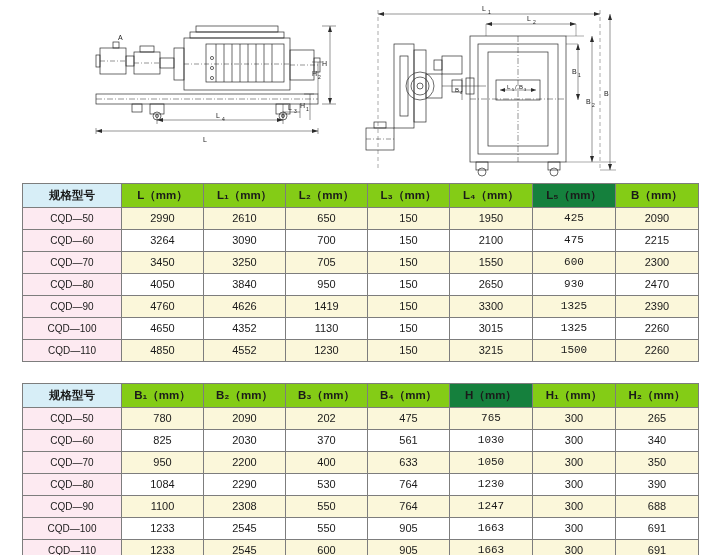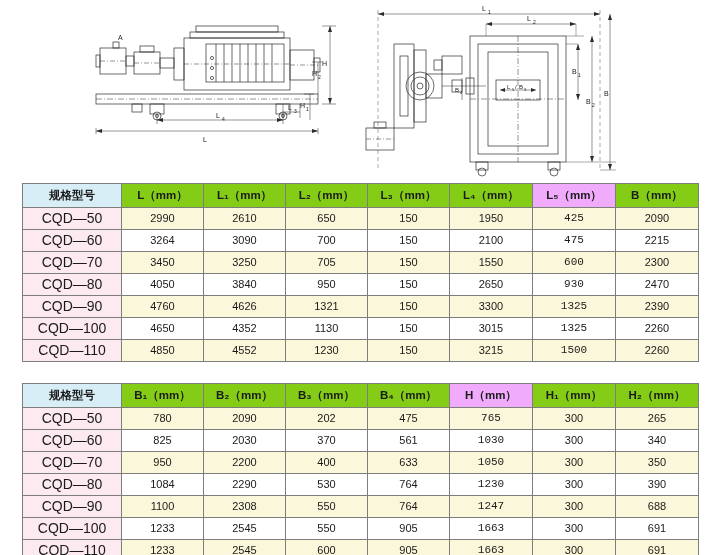--- a/index.html
+++ b/index.html
@@ -61,36 +61,36 @@
     font-size: 11.5px;
     height: 23px;
     line-height: 23px;
   }
   table.spec thead td.hdr-model {
     background: #d7eef7;
   }
   
   table.spec tbody td.col-model {
     background: #fdeaf1;
-    font-size: 14px;
+    font-size: 10px;
   }
   
   table.spec tbody tr.row-even td.num {
     background: #fbf7da;
   }
   table.spec tbody tr.row-odd td.num {
     background: #ffffff;
   }
   
   table.spec tbody td.num.tint-green {
     background: #e8f5e2;
     font-family: Liberation Mono, monospace;
   }
   table.spec thead td.tint-green-h {
-    background: #f0abfc;
+    background: #15803d;
   }
 </style>
 </head>
 <body>
 
 <div class="page">
 
   <div class="drawing">
     <svg class="dwg-svg" width="713" height="178" viewBox="0 0 713 178">
       <g stroke="#2b2b2b" fill="none" stroke-width="0.7">
@@ -321,21 +321,21 @@
             <td class="num">950</td>
             <td class="num">150</td>
             <td class="num">2650</td>
             <td class="num tint-green">930</td>
             <td class="num">2470</td>
           </tr>
           <tr class="row-even">
             <td class="col-model">CQD—90</td>
             <td class="num">4760</td>
             <td class="num">4626</td>
-            <td class="num">1321</td>
+            <td class="num">1419</td>
             <td class="num">150</td>
             <td class="num">3300</td>
             <td class="num tint-green">1325</td>
             <td class="num">2390</td>
           </tr>
           <tr class="row-odd">
             <td class="col-model">CQD—100</td>
             <td class="num">4650</td>
             <td class="num">4352</td>
             <td class="num">1130</td>

